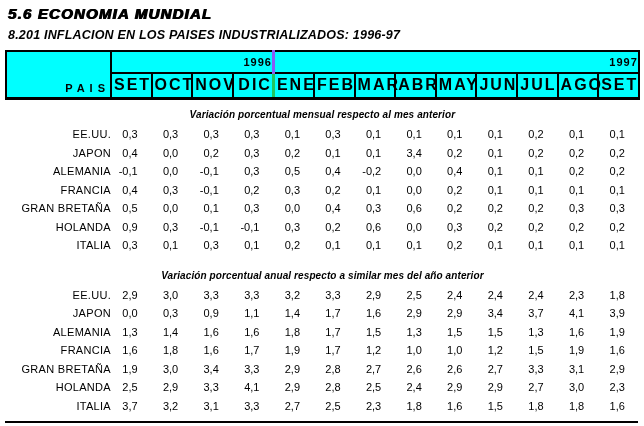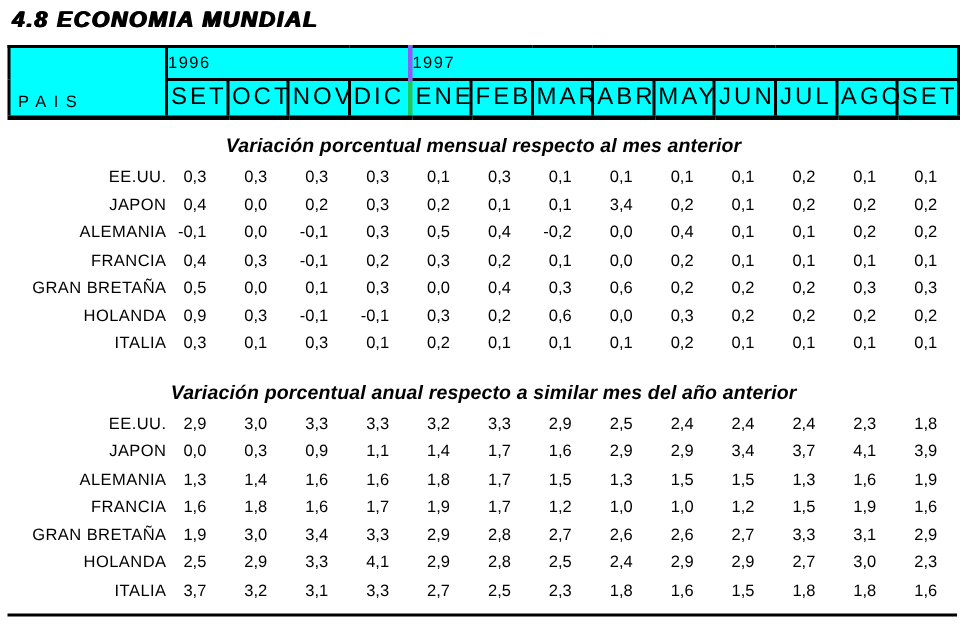--- a/index.html
+++ b/index.html
@@ -34,23 +34,23 @@
     margin: 8px 0 0 5px;
     width: 633px;
     table-layout: fixed;
     border-collapse: collapse;
   }
   col.c-country { width: 105px; }
   col.c-month   { width: 40.6px; }
 
   thead th {
     background: var(--header-bg, #00FFFF);
-    font-weight: normal;
+    font-weight: bold;
     font-size: 11px;
-    text-align: left;
+    text-align: right;
   }
   tr.year-row  { height: 22px; }
   tr.month-row { height: 19px; }
   th.pais {
     border: 2px solid #000;
     border-bottom: 3px solid #000;
     vertical-align: bottom;
     padding-bottom: 3px;
     letter-spacing: 5px;
     text-indent: 5px; 
@@ -71,39 +71,40 @@
   }
   th.month.group-start { border-left: 3px solid #22c55e; }
 
   tbody td { font-size: 11px; height: 18.5px; vertical-align: middle; }
   td.country { text-align: right; padding-left: 7px; letter-spacing: 0.3px; white-space: nowrap; }
   td.val     { text-align: right; padding-right: 14px; white-space: nowrap; }
   td.section-title {
     text-align: center;
     font-weight: bold;
     font-style: italic;
-    font-size: 13px;
+    font-size: 10px;
     height: auto;
     padding: 9px 0 5px 0;
     letter-spacing: 0.1px;
   }
   td.section-title.second { padding-top: 15px; }
 
   .rule {
     margin: 6px 0 0 5px;
     width: 633px;
     border-top: 2px solid #000;
   }
 </style>
 </head>
 <body>
 
 <div class="page">
 
-  <div class="title">4.8 ECONOMIA MUNDIAL</div>
+  <div class="title">5.6 ECONOMIA MUNDIAL</div>
+  <div class="subtitle">8.201 INFLACION EN LOS PAISES INDUSTRIALIZADOS: 1996-97</div>
 
   <table class="inflation-table">
     <colgroup>
       <col class="c-country">
       <col span="13" class="c-month">
     </colgroup>
     <thead>
       <tr class="year-row">
         <th class="pais" rowspan="2">PAIS</th>
         <th class="year" colspan="4">1996</th>

